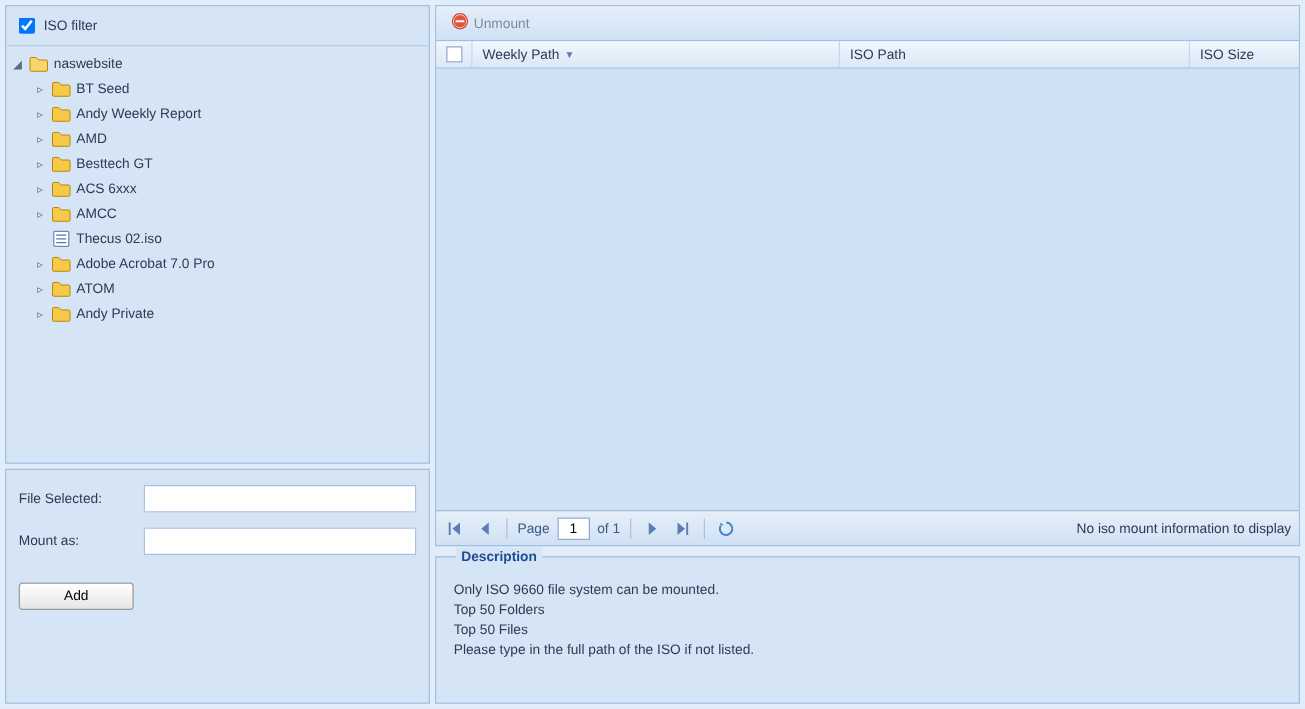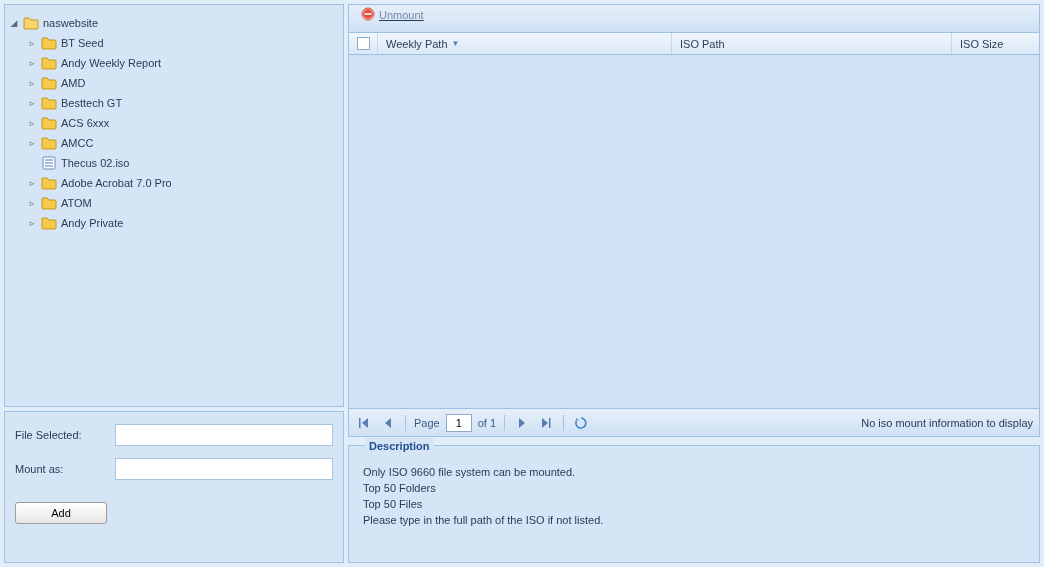--- a/index.html
+++ b/index.html
@@ -48,21 +48,21 @@
   .tree-children { padding-left: 18px; }
   .toggle {
     width: 10px; height:10px; display:inline-flex; align-items:center; justify-content:center;
     color:#5b6b83; font-size:9px;
   }
   .folder-icon, .file-icon {
     width:16px;height:14px;display:inline-block;margin:0 2px;
   }
   .folder-icon svg, .file-icon svg { display:block; }
   .bottom-form {
-    height: 152px;
+    height: 188px;
     padding: 12px 10px;
   }
   .form-row { display:flex; align-items:center; margin-bottom:12px; }
   .form-label { width:100px; }
   .form-input {
     flex:1;
     height:22px;
     border:1px solid #a9c2e0;
     background:#fff;
     padding:0 4px;
@@ -87,24 +87,23 @@
   }
   .grid-panel {
     flex:1;
     display:flex;
     flex-direction:column;
   }
   .toolbar {
     height:28px;
     background:linear-gradient(#e6eff9,#cfe1f4);
     border-bottom:1px solid #9fbfe3;
-    display:flex;align-items:flex-start;
+    display:flex;align-items:center;
     padding:0 6px;
     gap:4px;
-    text-decoration:underline;
   }
   .unmount-btn {
     display:flex;align-items:center;gap:4px;
     padding:2px 6px;
     color:#7a8aa4;
     cursor:pointer;
   }
   .grid-header {
     height:22px;
     background:linear-gradient(#f0f6fc,#dbe8f6);
@@ -149,20 +148,24 @@
   
   .hdr-cb{
     width:13px;height:13px;border:1px solid #8fa9ca;background:#fff;
   }
 </style>
 </head>
 <body>
 
 <div class="left-col">
   <div class="panel tree-panel">
+    <div class="tree-header">
+      <input type="checkbox" checked="" style="">
+      <span>ISO filter</span>
+    </div>
     <div class="tree-root" id="treeRoot">
         <div class="tree-node">
           <div class="tree-row">
             <span class="toggle">◢</span>
             <span class="folder-icon">
               <svg width="16" height="14" viewBox="0 0 16 14">
                 <path d="M1 3 L1 12 Q1 13 2 13 L14 13 Q15 13 15 12 L15 5 Q15 4 14 4 L8 4 L6 2 L2 2 Q1 2 1 3 Z" fill="#f9d36b" stroke="#b8860b" stroke-width="0.8"></path>
               </svg>
             </span>
             <span>naswebsite</span>

